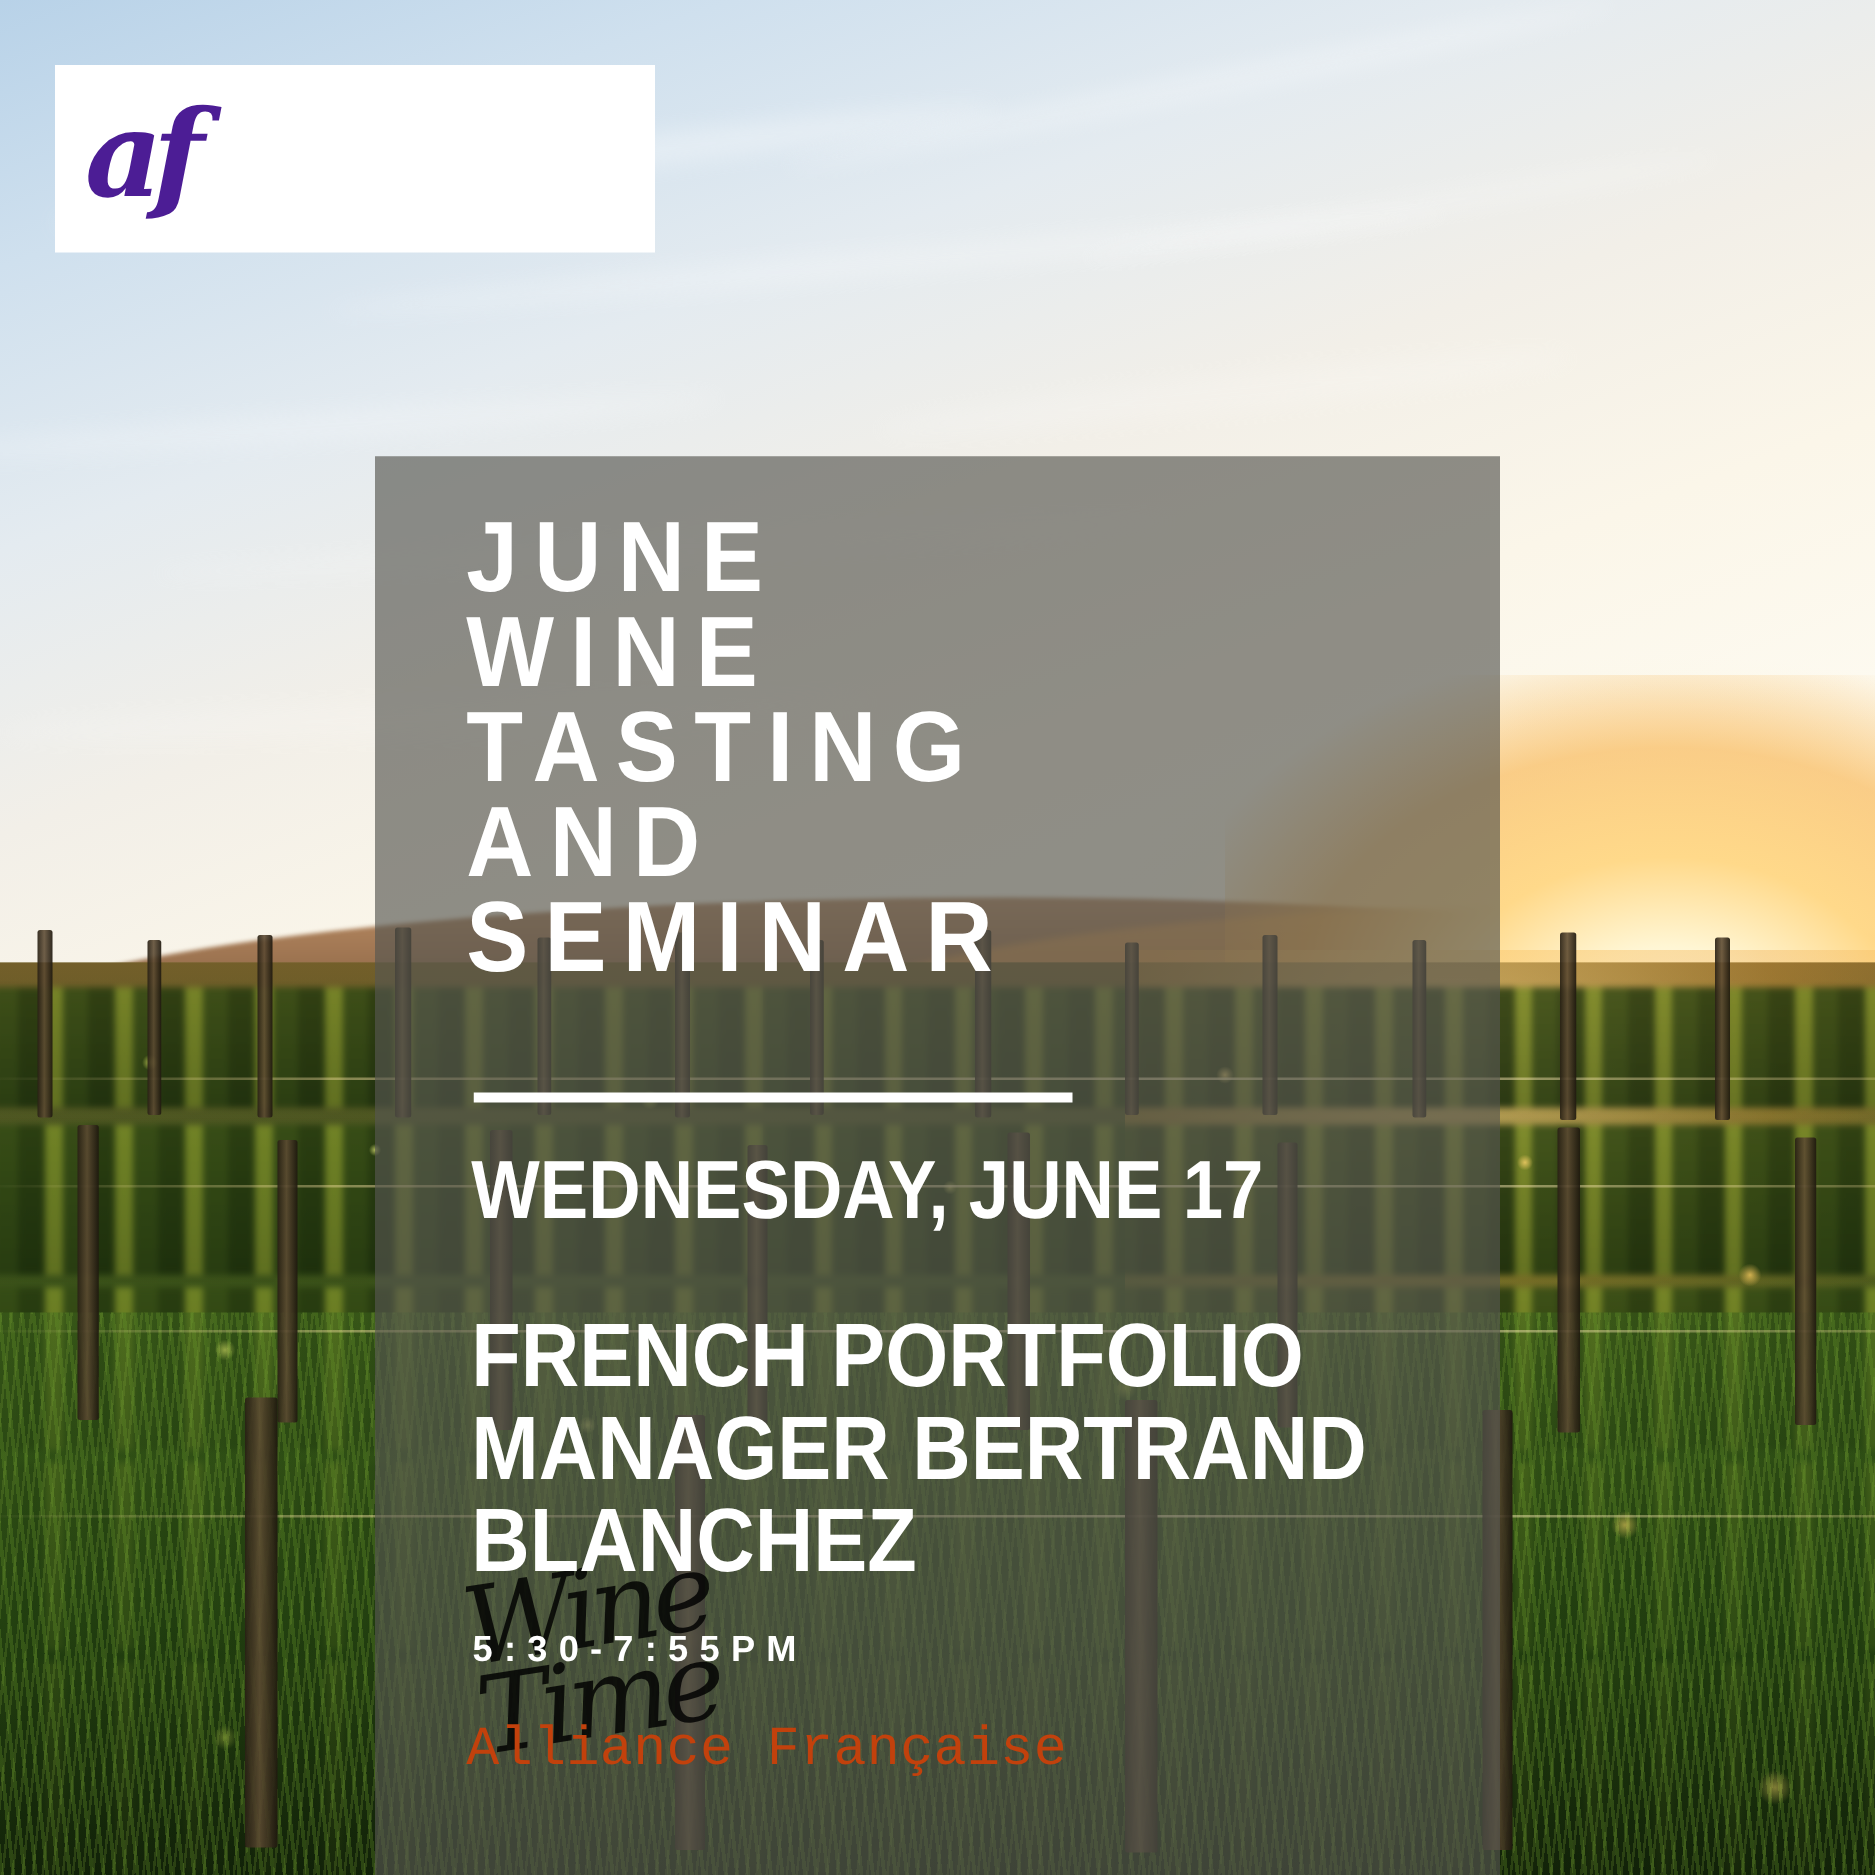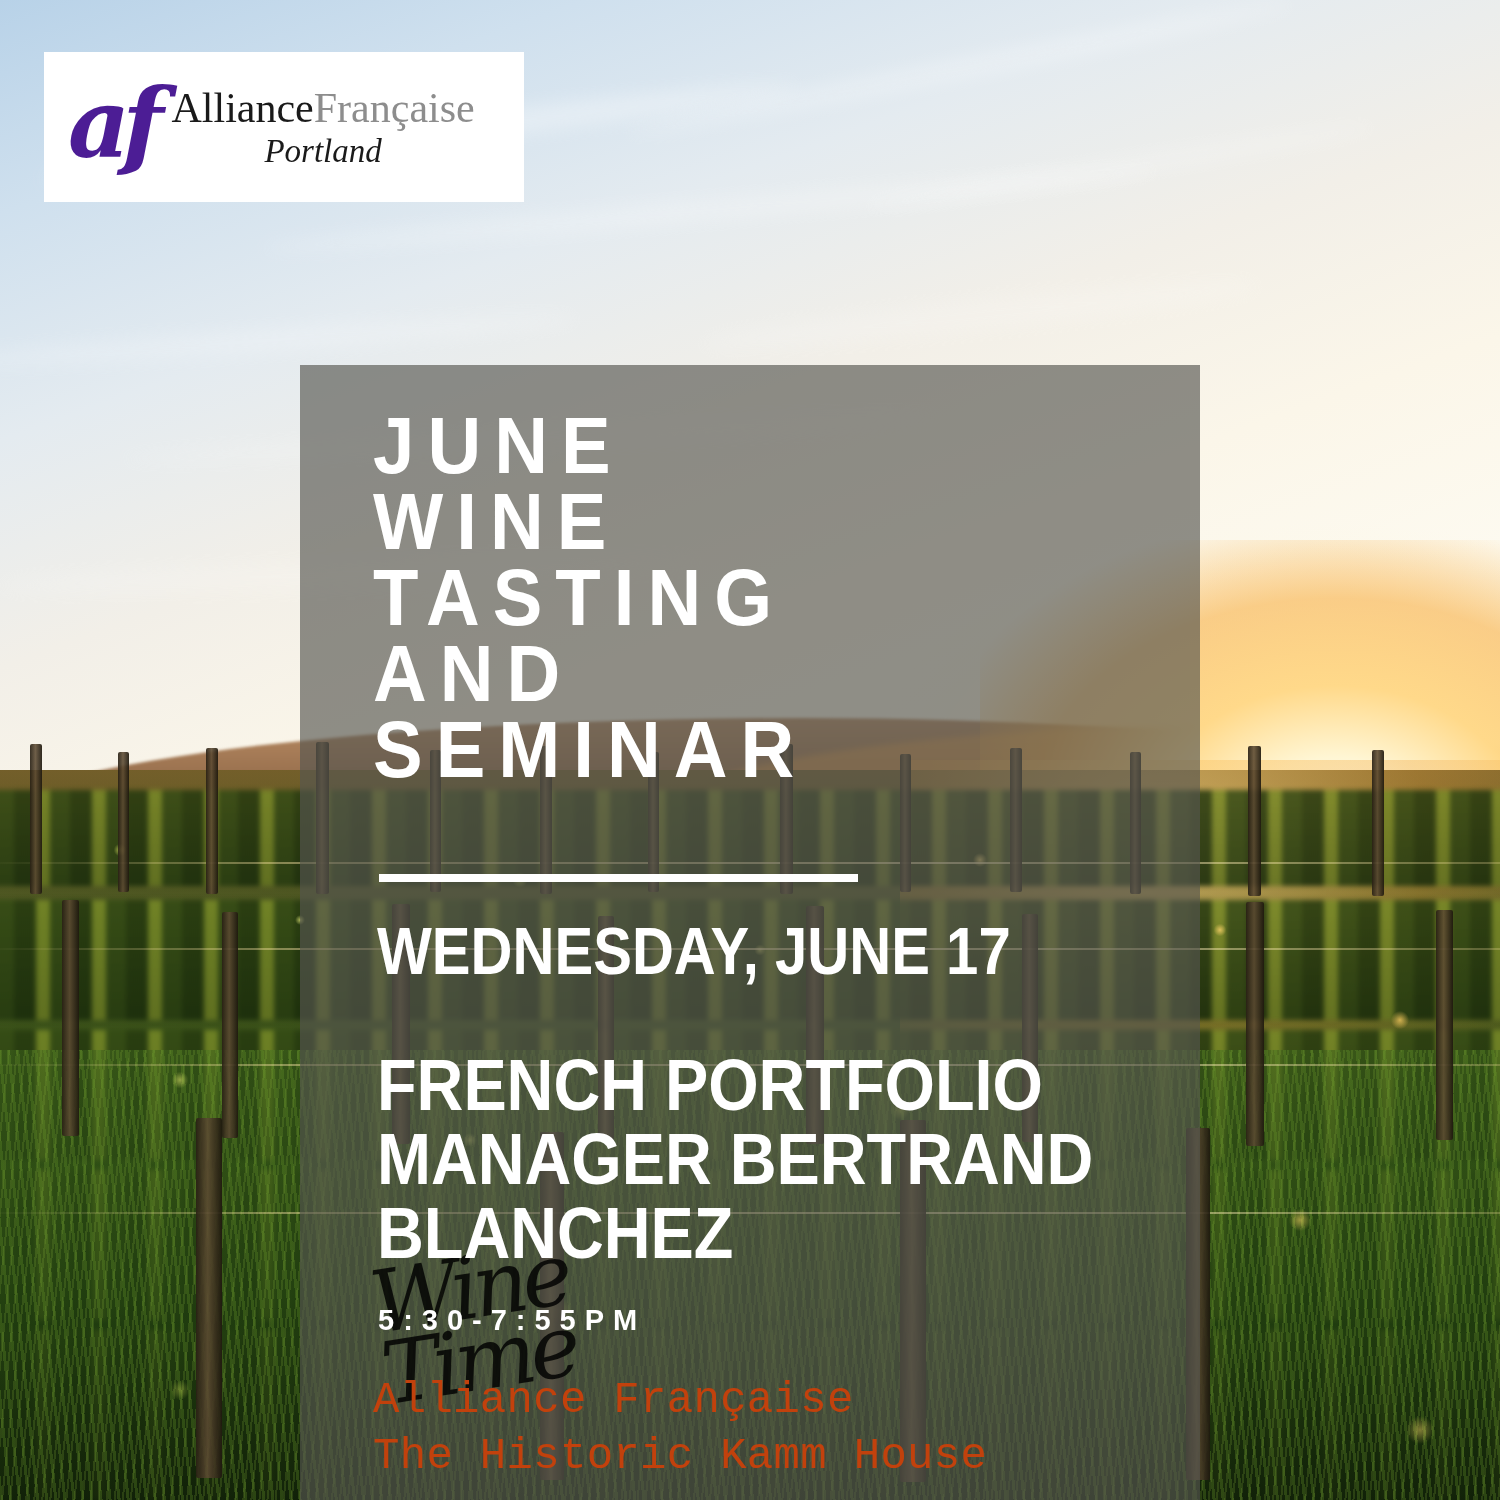--- a/index.html
+++ b/index.html
@@ -310,25 +310,20 @@
     <div class="rule"></div>
 
     <div class="date">WEDNESDAY, JUNE 17</div>
 
     <div class="speaker">FRENCH PORTFOLIO MANAGER BERTRAND BLANCHEZ</div>
 
     <div class="time">5:30-7:55PM</div>
 
     <div class="venue">
       <span>Alliance Française</span>
-      <span>The Historic Kamm House</span>
     </div>
   </div>
 
   <div class="logo">
     <div class="logo-af">af</div>
-    <div class="logo-words">
-      <div class="logo-line1"><span class="logo-alliance">Alliance</span><span class="logo-francaise">Française</span></div>
-      <div class="logo-line2">Portland</div>
-    </div>
   </div>
 
 </div>
 
 </body></html>

